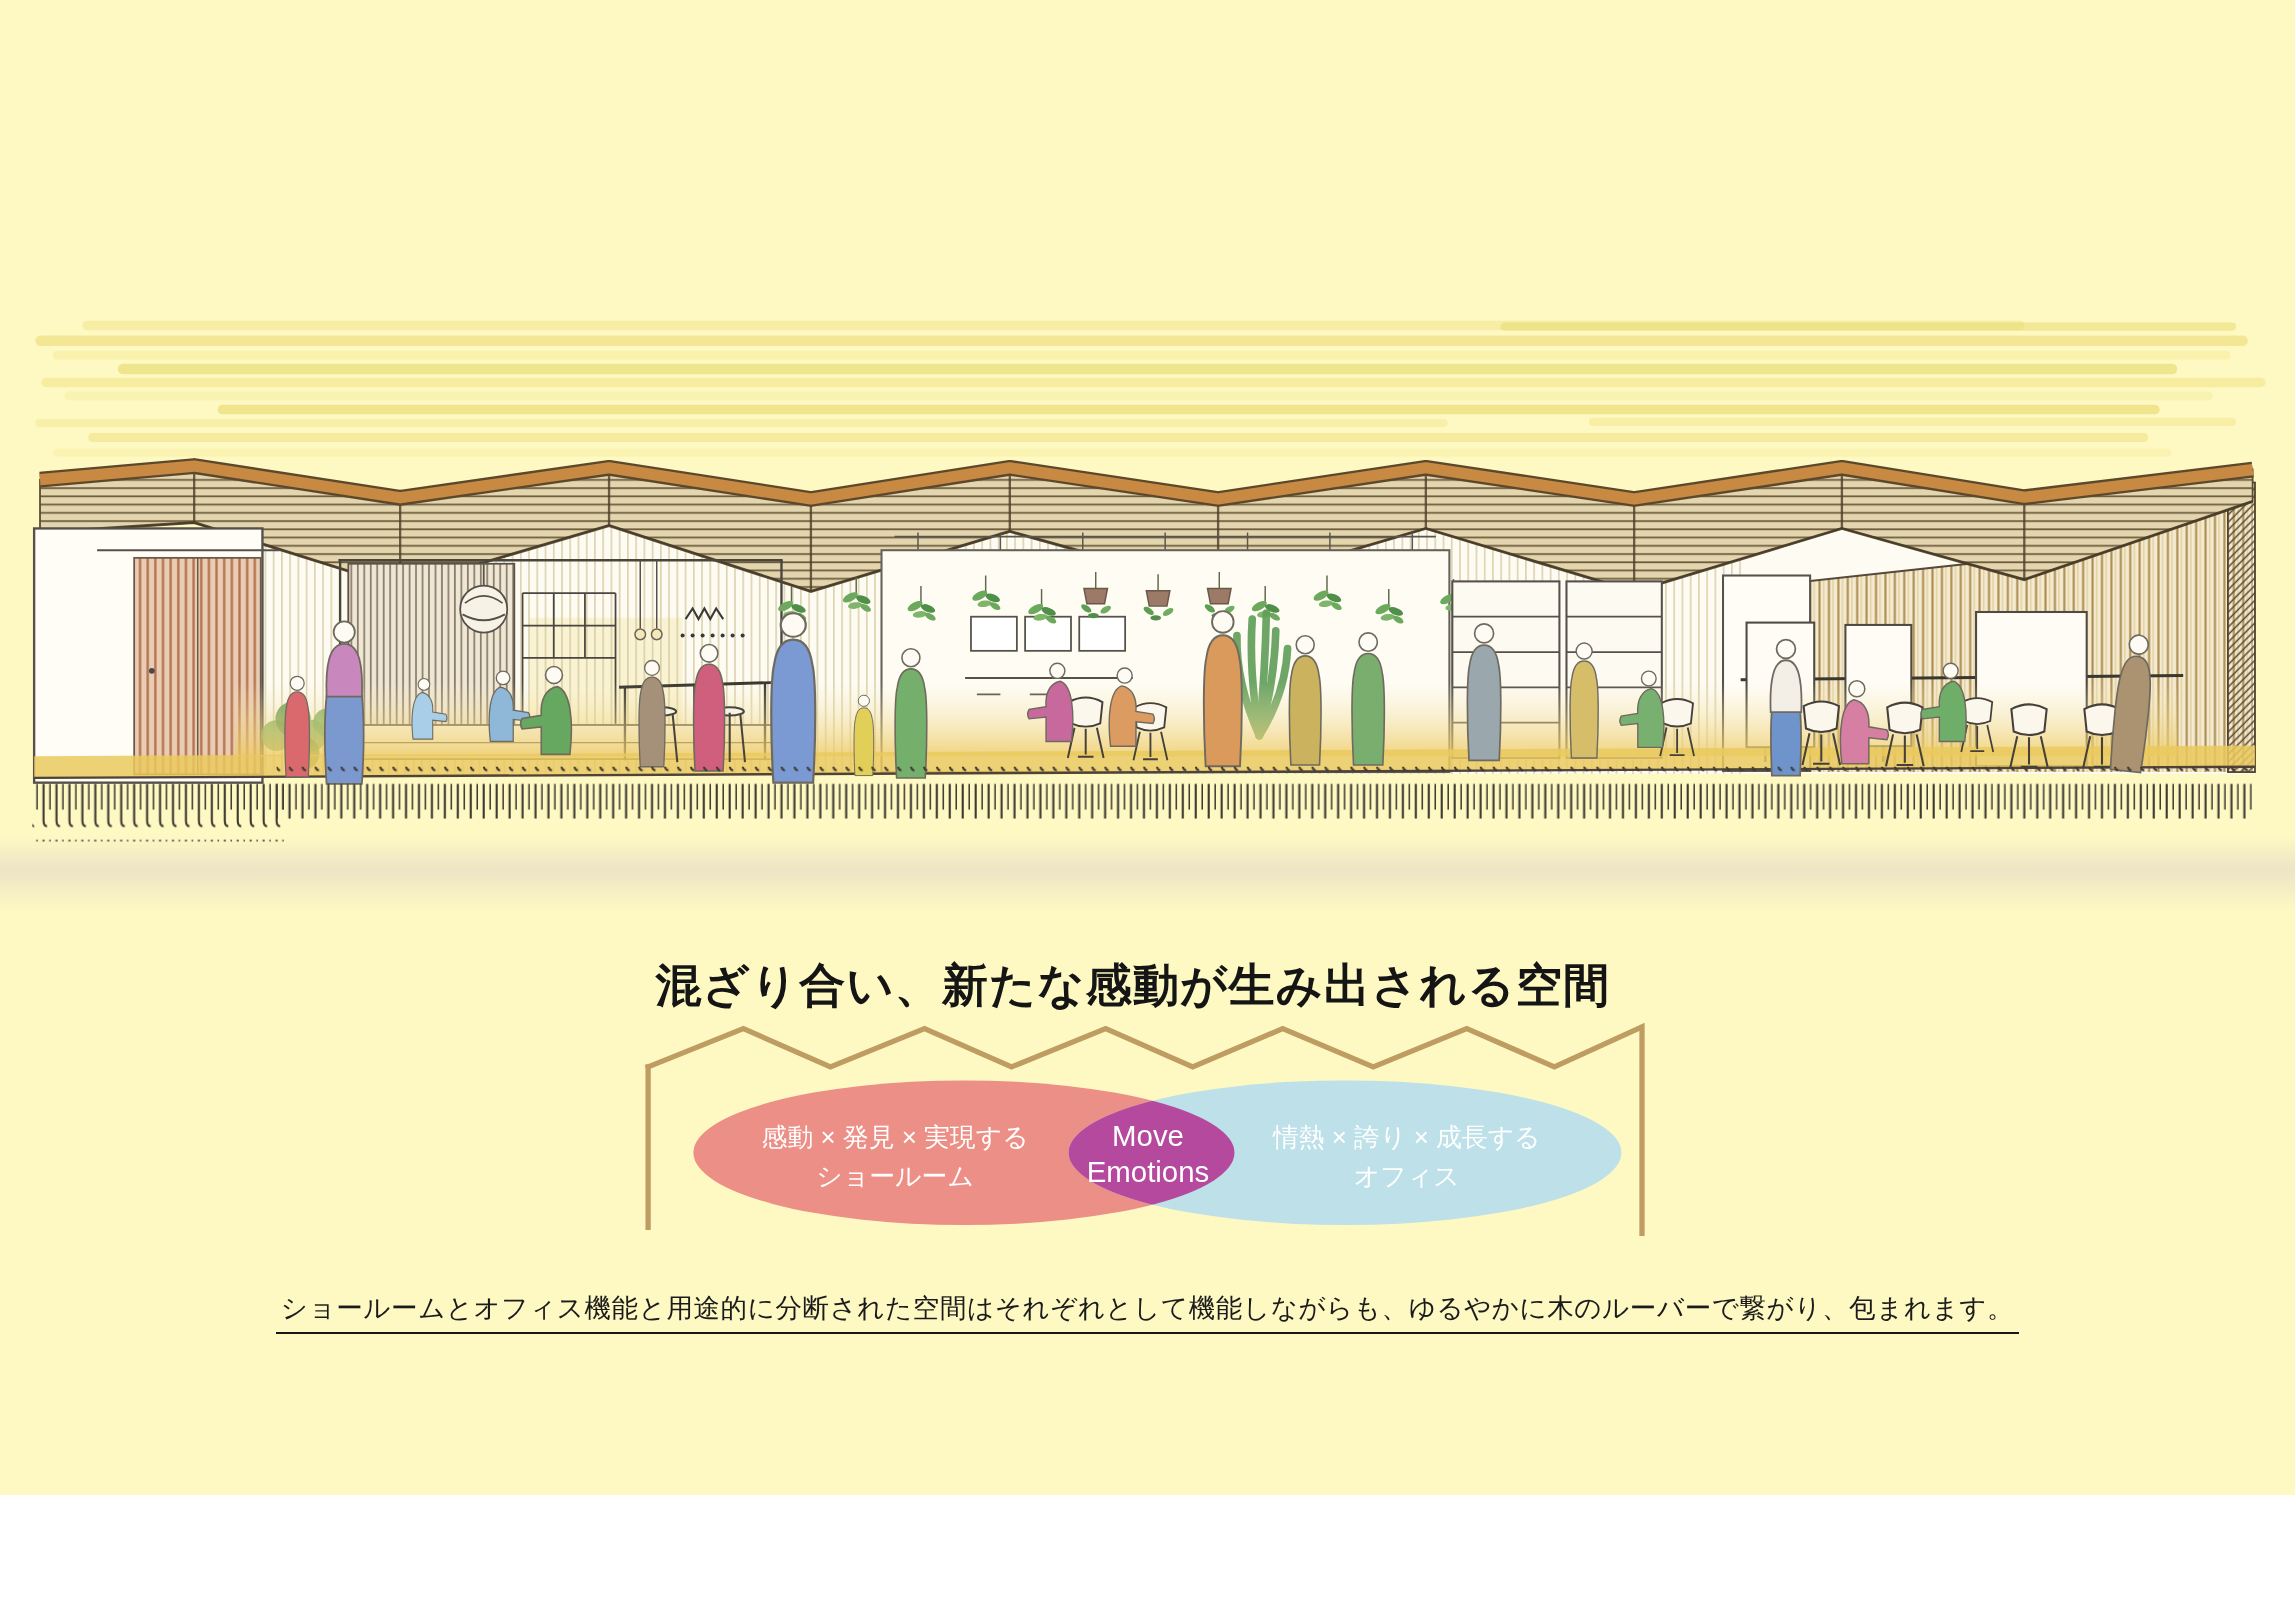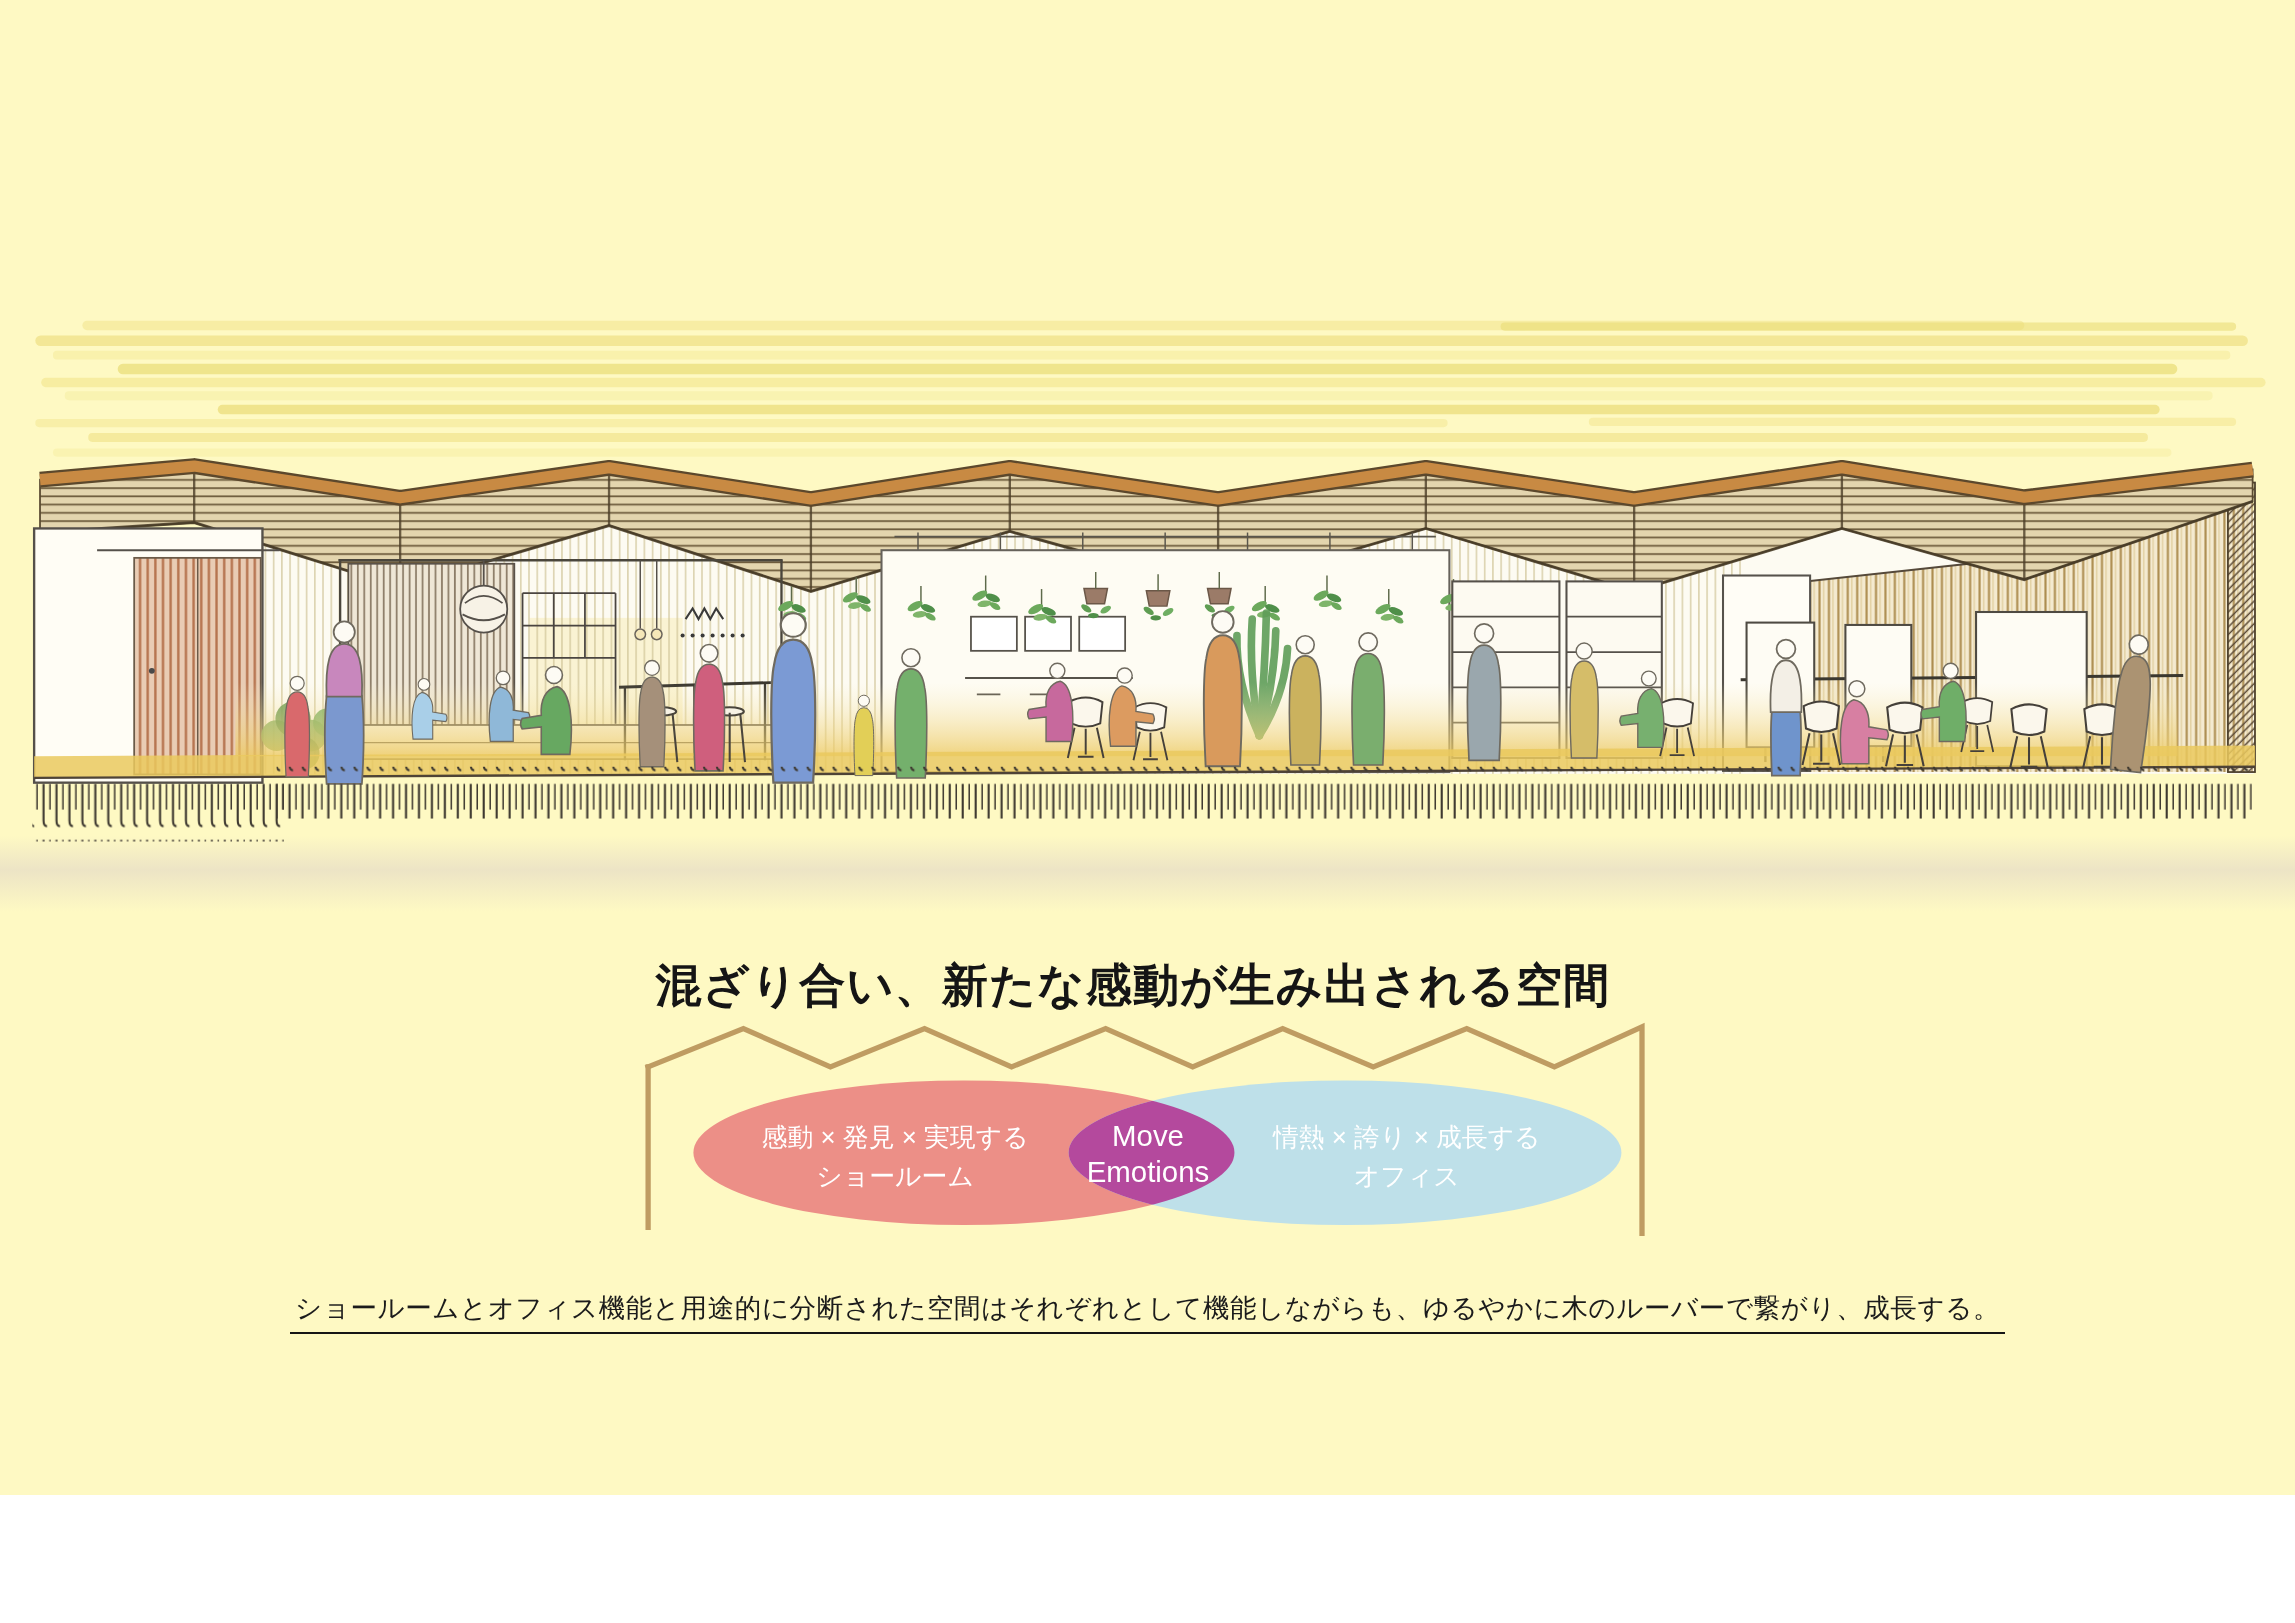--- a/index.html
+++ b/index.html
@@ -353,17 +353,17 @@
     </g>
     <text class="venn-label" x="520" y="247" text-anchor="middle">感動 × 発見 × 実現する</text>
     <text class="venn-label" x="520" y="313" text-anchor="middle">ショールーム</text>
     <text class="venn-label-en" x="950" y="247" text-anchor="middle">Move</text>
     <text class="venn-label-en" x="950" y="308" text-anchor="middle">Emotions</text>
     <text class="venn-label" x="1390" y="247" text-anchor="middle">情熱 × 誇り × 成長する</text>
     <text class="venn-label" x="1390" y="313" text-anchor="middle">オフィス</text>
   </svg>
 
   <div class="desc desc-1">
-    <span class="u">ショールームとオフィス機能と用途的に分断された空間はそれぞれとして機能しながらも、ゆるやかに木のルーバーで繋がり、成長する。</span>
+    <span class="u">ショールームとオフィス機能と用途的に分断された空間はそれぞれとして機能しながらも、ゆるやかに木のルーバーで繋がり、包まれます。</span>
   </div>
 
 </div>
 
 
 </body></html>

